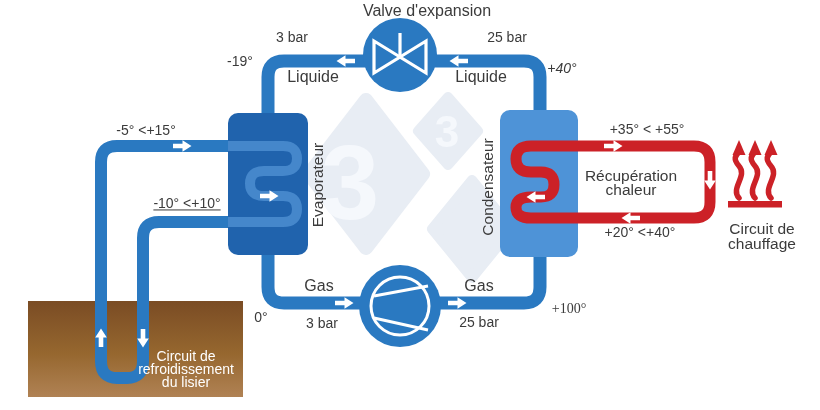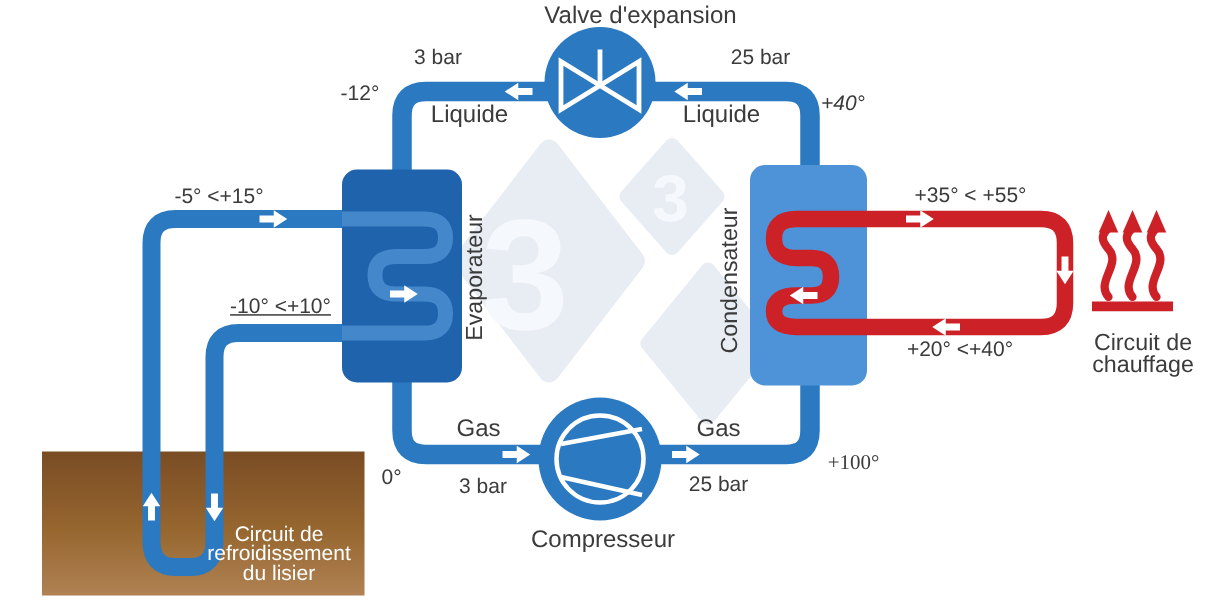--- a/index.html
+++ b/index.html
@@ -95,41 +95,44 @@
       <path d="M -9 -2.3 L 0.5 -2.3 L 0.5 -5.8 L 9.5 0 L 0.5 5.8 L 0.5 2.3 L -9 2.3 Z" transform="translate(536,197) rotate(180)"></path>
     </g>
   </svg>
 
   <div class="lbl md" style="left:398px;top:11px;margin-left:29px;">Valve d'expansion</div>
 
   <div class="lbl sm" style="left:292px;top:38px;">3 bar</div>
   <div class="lbl sm" style="left:507px;top:38px;">25 bar</div>
   <div class="lbl md" style="left:313px;top:77px;">Liquide</div>
   <div class="lbl md" style="left:481px;top:77px;">Liquide</div>
-  <div class="lbl sm" style="left:240px;top:62px;">-12°</div>
+  <div class="lbl sm" style="left:240px;top:62px;">-19°</div>
   <div class="lbl sm" style="left:562px;top:69px;font-style:italic;">+40°</div>
 
   <div class="lbl md" style="left:319px;top:286px;">Gas</div>
   <div class="lbl md" style="left:479px;top:286px;">Gas</div>
   <div class="lbl sm" style="left:322px;top:324px;">3 bar</div>
   <div class="lbl sm" style="left:479px;top:323px;">25 bar</div>
   <div class="lbl sm" style="left:261px;top:318px;">0°</div>
   <div class="lbl sm" style="left:569px;top:309px;font-family:Liberation Serif, serif;">+100°</div>
 
-  <div class="lbl md" style="left:402px;top:360px;">Compresseur</div>
 
   <div class="lbl vert blk" style="left:318px;top:185px;">Evaporateur</div>
   <div class="lbl vert blk" style="left:488px;top:187px;">Condensateur</div>
 
   <div class="lbl sm" style="left:146px;top:131px;">-5° &lt;+15°</div>
   <div class="lbl sm" style="left:187px;top:204px;text-decoration:underline;">-10° &lt;+10°</div>
 
   <div class="lbl sm" style="left:647px;top:130px;">+35° &lt; +55°</div>
   <div class="lbl sm" style="left:640px;top:233px;">+20° &lt;+40°</div>
 
+  <div class="lbl blk" style="left:631px;top:183px;line-height:14px;">
+    <div>Récupération</div>
+    <div>chaleur</div>
+  </div>
 
   <div class="lbl blk" style="left:762px;top:236px;line-height:15px;">
     <div>Circuit de</div>
     <div>chauffage</div>
   </div>
 
   <div class="lbl pit-text" style="left:186px;top:369px;">
     <div>Circuit de</div>
     <div>refroidissement</div>
     <div>du lisier</div>

